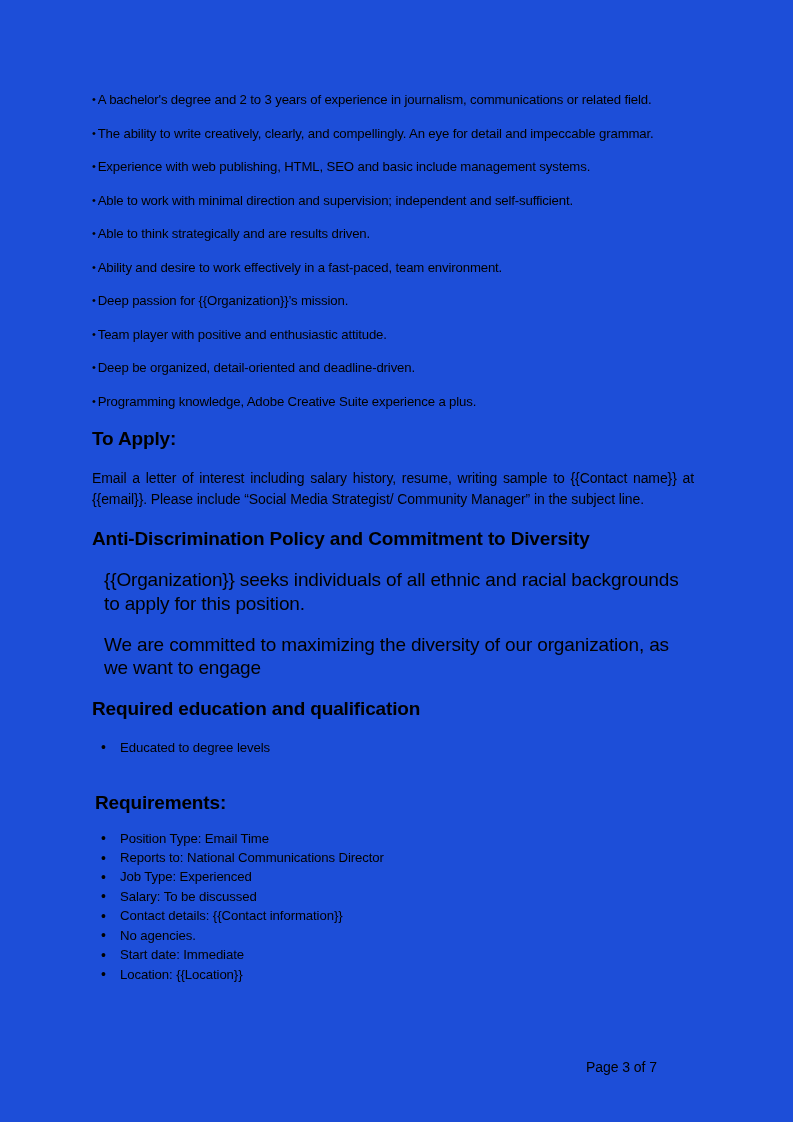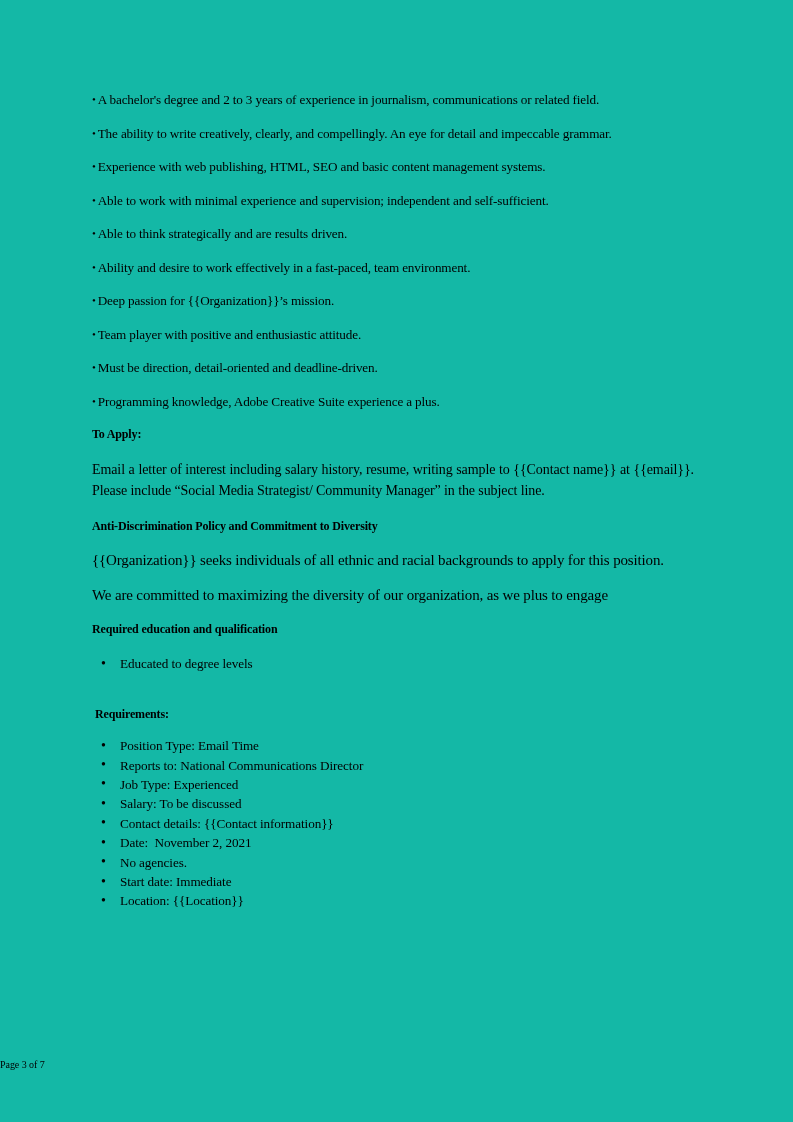--- a/index.html
+++ b/index.html
@@ -8,24 +8,23 @@
     background: #ffffff;
   }
   body {
     font-family: "Liberation Sans", sans-serif;
     color: #000000;
   }
   .page {
     position: relative;
     width: 793px;
     height: 1122px;
-    background: #14b8a6;
+    background: #1d4ed8;
     overflow: hidden;
     box-sizing: border-box;
-    font-family: Liberation Serif, serif;
   }
   .content {
     position: absolute;
     left: 92px;
     top: 92px;
     width: 602px;
   }
 
   
   .inline-bullet {
@@ -36,21 +35,21 @@
     white-space: nowrap;
   }
   .inline-bullet .dot {
     font-size: 11px;
     vertical-align: 1px;
     padding-right: 2px;
   }
 
   
   .heading {
-    font-size: 12px;
+    font-size: 19px;
     font-weight: bold;
     line-height: 1.25;
     margin: 0 0 17px 0;
     letter-spacing: -0.15px;
   }
   .heading.requirements {
     margin-left: 3px;
     margin-bottom: 14px;
     margin-top: 34px;
   }
@@ -59,23 +58,23 @@
   .para-justify {
     font-size: 14px;
     line-height: 1.52;
     margin: 0 0 17px 0;
     text-align: justify;
     letter-spacing: -0.1px;
   }
 
   
   .para {
-    font-size: 15px;
+    font-size: 19px;
     line-height: 1.25;
-    margin: 0 0 17px 0;
+    margin: 0 0 17px 12px;
     letter-spacing: -0.15px;
   }
 
   
   ul.bullets {
     list-style: none;
     margin: 0 0 17px 0;
     padding: 0;
   }
   ul.bullets li {
@@ -99,67 +98,66 @@
   ul.bullets.tight li {
     line-height: 1.47;
   }
 
   
   .footer {
     position: absolute;
     left: 0;
     top: 1059px;
     width: 657px;
-    text-align: left;
-    font-size: 10px;
+    text-align: right;
+    font-size: 14px;
     color: #000000;
     letter-spacing: -0.05px;
   }
 </style>
 </head>
 <body>
 
 <div class="page">
   <div class="content">
 
     <p class="inline-bullet"><span class="dot">•</span><span>A bachelor's degree and 2 to 3 years of experience in journalism, communications or related field.</span></p>
     <p class="inline-bullet"><span class="dot">•</span><span>The ability to write creatively, clearly, and compellingly. An eye for detail and impeccable grammar.</span></p>
-    <p class="inline-bullet"><span class="dot">•</span><span>Experience with web publishing, HTML, SEO and basic content management systems.</span></p>
-    <p class="inline-bullet"><span class="dot">•</span><span>Able to work with minimal experience and supervision; independent and self-sufficient.</span></p>
+    <p class="inline-bullet"><span class="dot">•</span><span>Experience with web publishing, HTML, SEO and basic include management systems.</span></p>
+    <p class="inline-bullet"><span class="dot">•</span><span>Able to work with minimal direction and supervision; independent and self-sufficient.</span></p>
     <p class="inline-bullet"><span class="dot">•</span><span>Able to think strategically and are results driven.</span></p>
     <p class="inline-bullet"><span class="dot">•</span><span>Ability and desire to work effectively in a fast-paced, team environment.</span></p>
     <p class="inline-bullet"><span class="dot">•</span><span>Deep passion for {{Organization}}’s mission.</span></p>
     <p class="inline-bullet"><span class="dot">•</span><span>Team player with positive and enthusiastic attitude.</span></p>
-    <p class="inline-bullet"><span class="dot">•</span><span>Must be direction, detail-oriented and deadline-driven.</span></p>
+    <p class="inline-bullet"><span class="dot">•</span><span>Deep be organized, detail-oriented and deadline-driven.</span></p>
     <p class="inline-bullet"><span class="dot">•</span><span>Programming knowledge, Adobe Creative Suite experience a plus.</span></p>
 
     <p class="heading">To Apply:</p>
 
     <p class="para-justify">Email a letter of interest including salary history, resume,  writing sample to {{Contact name}} at {{email}}. Please include “Social Media Strategist/ Community Manager” in the subject line.</p>
 
     <p class="heading">Anti-Discrimination Policy and Commitment to Diversity</p>
 
     <p class="para">{{Organization}} seeks individuals of all ethnic and racial backgrounds to apply for this position.</p>
-    <p class="para">We are committed to maximizing the diversity of our organization, as we plus to engage</p>
+    <p class="para">We are committed to maximizing the diversity of our organization, as we want to engage</p>
 
     <p class="heading">Required education and qualification</p>
 
     <ul class="bullets single">
       <li>Educated to degree levels</li>
     </ul>
 
     <p class="heading requirements">Requirements:</p>
 
     <ul class="bullets tight">
       <li>Position Type: Email Time</li>
       <li>Reports to: National Communications Director</li>
       <li>Job Type: Experienced</li>
       <li>Salary: To be discussed</li>
       <li>Contact details: {{Contact information}}</li>
-      <li>Date:  November 2, 2021</li>
       <li>No agencies.</li>
       <li>Start date: Immediate</li>
       <li>Location: {{Location}}</li>
     </ul>
 
   </div>
 
   <div class="footer">
     <span>Page 3 of 7</span>
   </div>

